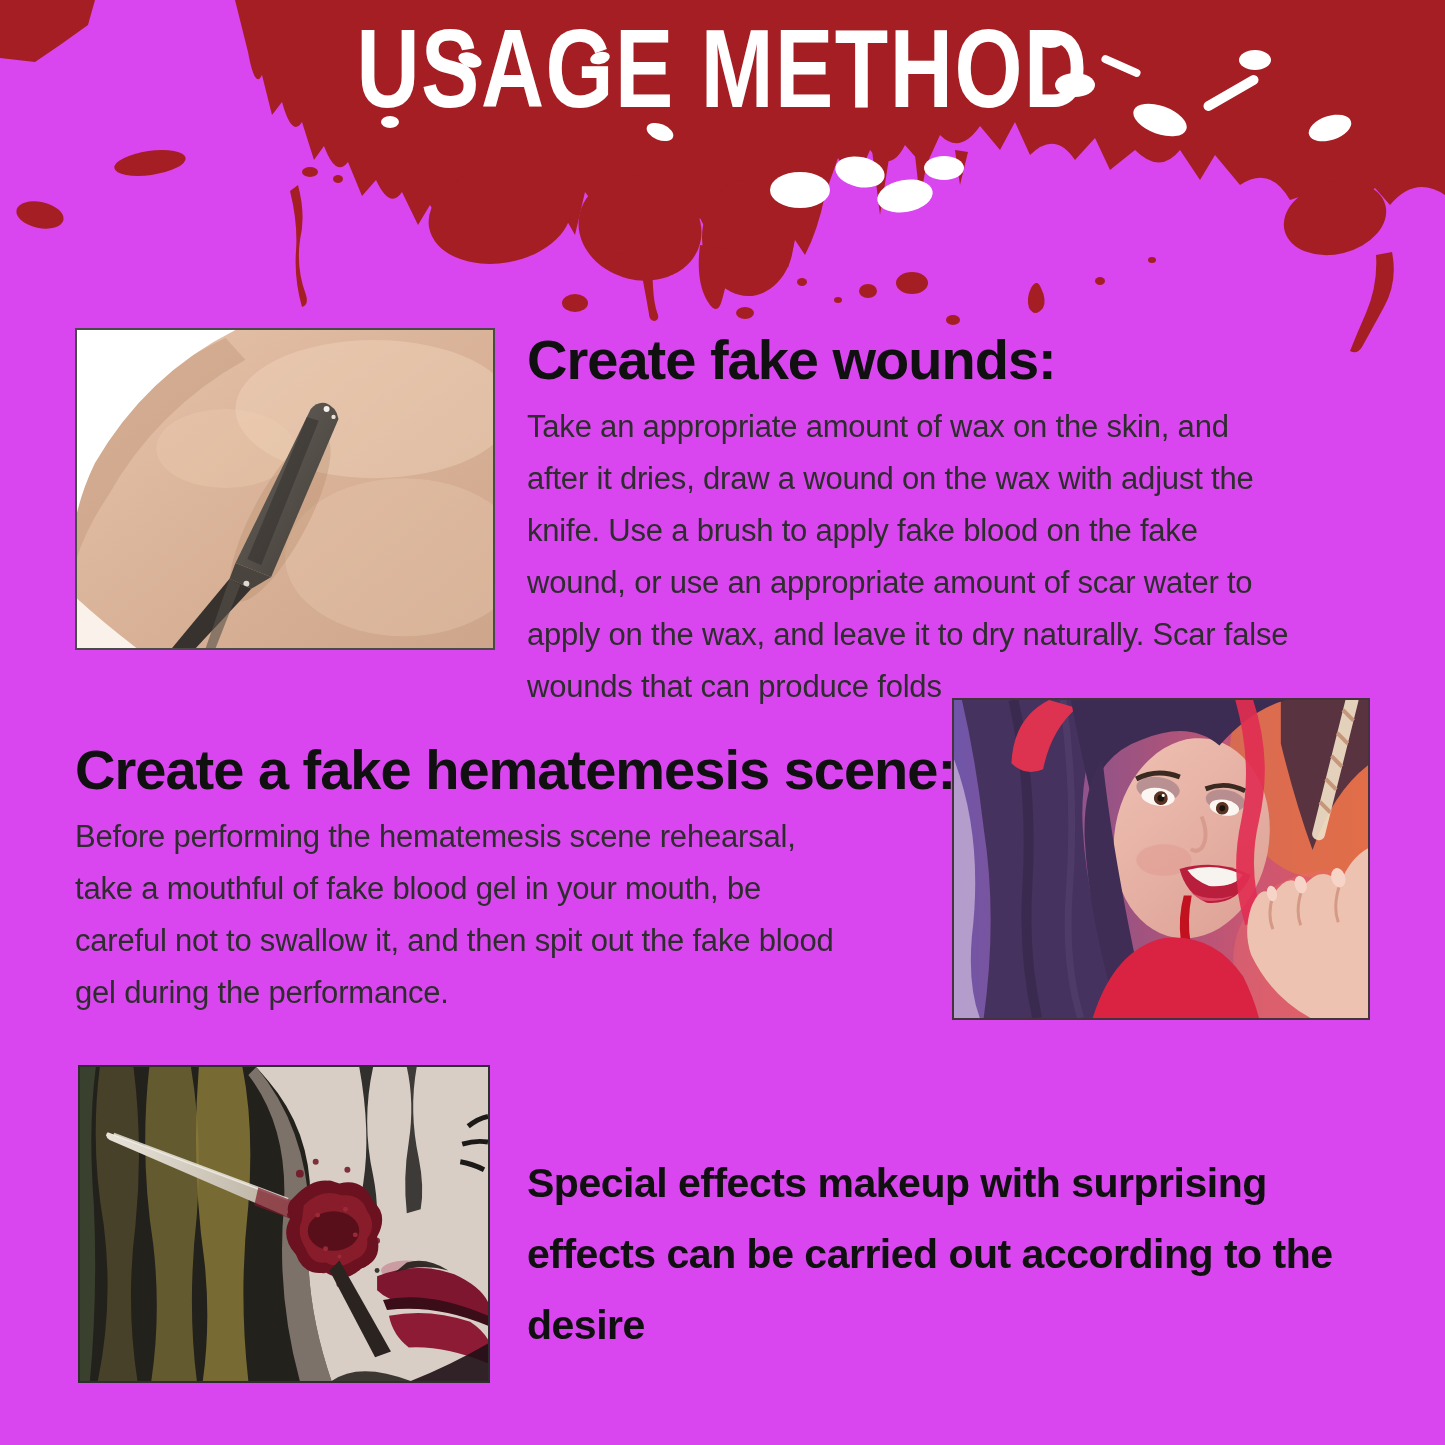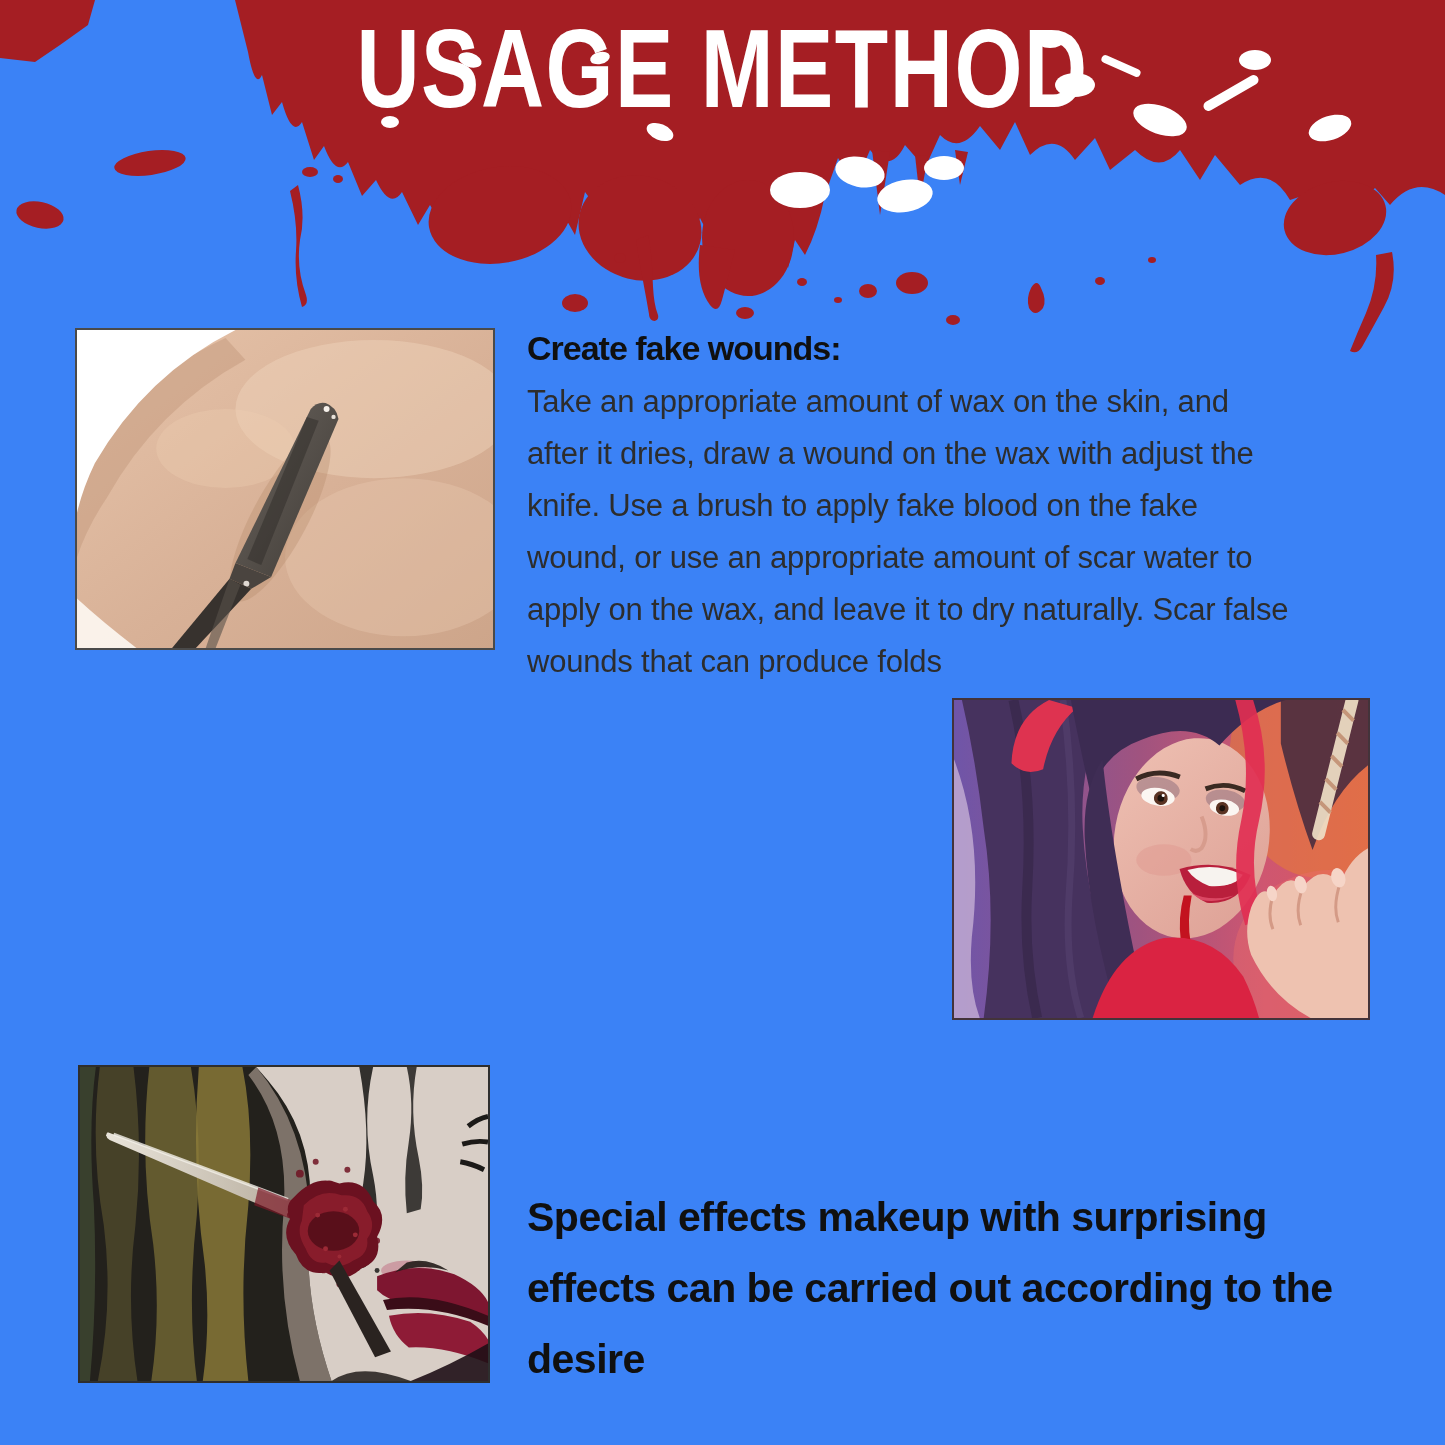--- a/index.html
+++ b/index.html
@@ -1,43 +1,43 @@
 <!DOCTYPE html>
 <html style="--accent: #a51e23;"><head>
 <meta charset="utf-8">
 <style>
   html,body{margin:0;padding:0;background:#fff;}
   .page{
-    position:relative;width:1445px;height:1445px;background:#3b82f6;overflow:hidden;
+    position:relative;width:1445px;height:1445px;background:#d946ef;overflow:hidden;
     font-family:"Liberation Sans", sans-serif;color:#222;
   }
   .hero{position:absolute;left:0;top:0;width:1445px;height:380px;}
   .splatter{position:absolute;left:0;top:0;width:1445px;height:380px;display:block;}
   .red{fill:var(--accent,#a51e23);}
   .title{
     position:absolute;left:0;top:10px;width:1445px;margin:0;text-align:center;
     font-size:112px;font-weight:bold;color:#fff;letter-spacing:2px;line-height:1.05;
     transform:scaleX(0.78);transform-origin:50% 0;white-space:nowrap;
   }
   .photo{position:absolute;margin:0;padding:0;background:#ddd;box-sizing:border-box;}
   .photo svg{display:block;width:100%;height:100%;}
   .photo1{left:75px;top:328px;width:420px;height:322px;border:2px solid #4a4a4a;}
   .photo2{left:952px;top:698px;width:418px;height:322px;border:2px solid #43333a;}
   .photo3{left:78px;top:1065px;width:412px;height:318px;border:2px solid #2e2e2e;}
   .sec{position:absolute;}
   .sec h2{
-    margin:0;font-size:34px;line-height:1.12;font-weight:bold;color:#101010;letter-spacing:-1px;
+    margin:0;font-size:56px;line-height:1.12;font-weight:bold;color:#101010;letter-spacing:-1px;
   }
   .sec p{
     margin:9px 0 0 0;font-size:31px;line-height:52px;color:#2d2d2d;letter-spacing:-0.2px;
     white-space:pre-line;
   }
   .sec1{left:527px;top:329px;width:890px;}
   .sec2{left:75px;top:739px;width:895px;}
-  .sec3{left:527px;top:1182px;width:905px;}
+  .sec3{left:527px;top:1148px;width:905px;}
   .sec3 h2{font-size:41px;line-height:71px;letter-spacing:-0.5px;white-space:pre-line;}
 </style>
 </head>
 <body>
 
 <div class="page">
 
   <div class="hero">
     <svg class="splatter" viewBox="0 0 1445 380" preserveAspectRatio="none" aria-hidden="true">
 
@@ -142,20 +142,27 @@
   <section class="sec sec1">
     <h2>Create fake wounds:</h2>
     <p>Take an appropriate amount of wax on the skin, and
 after it dries, draw a wound on the wax with adjust the
 knife. Use a brush to apply fake blood on the fake
 wound, or use an appropriate amount of scar water to
 apply on the wax, and leave it to dry naturally. Scar false
 wounds that can produce folds</p>
   </section>
 
+  <section class="sec sec2">
+    <h2>Create a fake hematemesis scene:</h2>
+    <p>Before performing the hematemesis scene rehearsal,
+take a mouthful of fake blood gel in your mouth, be
+careful not to swallow it, and then spit out the fake blood
+gel during the performance.</p>
+  </section>
 
   <figure class="photo photo2">
     <svg viewBox="0 0 418 322" preserveAspectRatio="none" aria-hidden="true">
       <defs>
         <linearGradient id="bg2" x1="0" y1="0" x2="1" y2="0">
           <stop offset="0" stop-color="#6f55a8"></stop>
             <stop offset="0.45" stop-color="#a0537f"></stop>
           <stop offset="0.75" stop-color="#cf5670"></stop>
             <stop offset="1" stop-color="#d85a60"></stop>
         </linearGradient>

